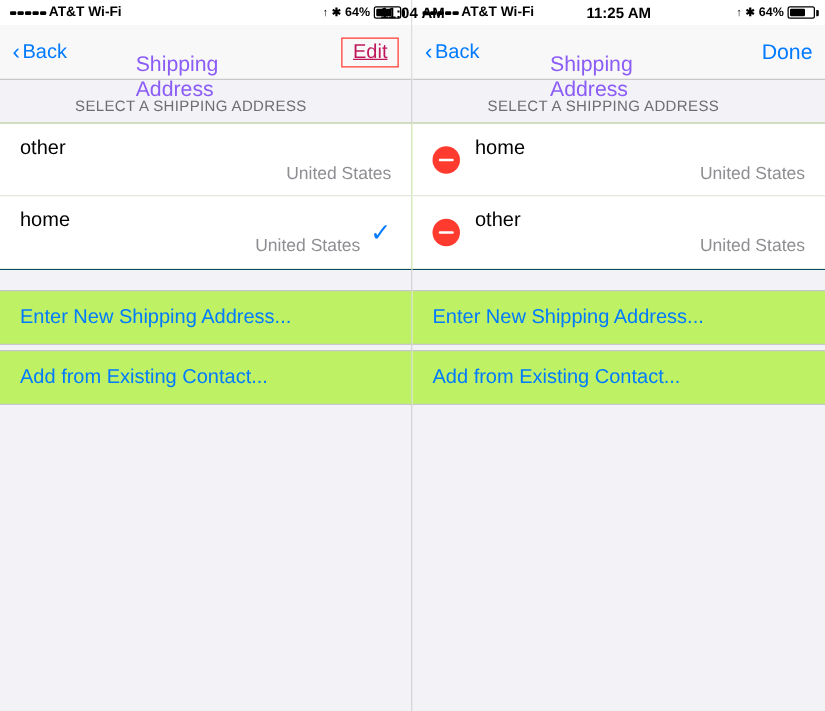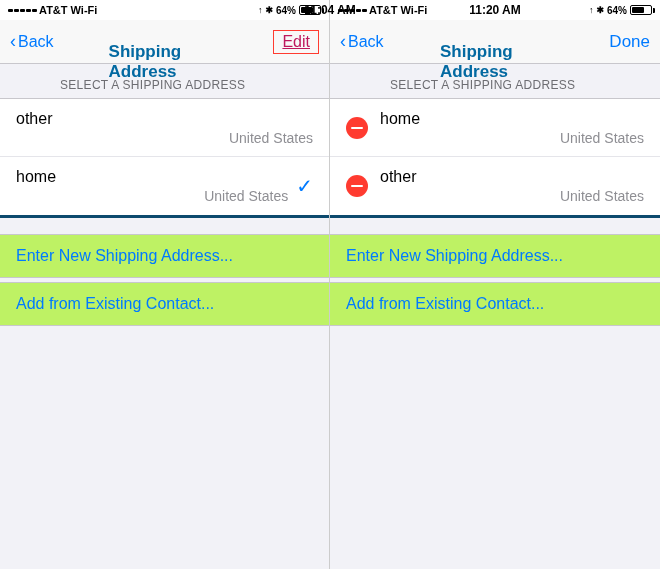--- a/index.html
+++ b/index.html
@@ -49,21 +49,21 @@
       height: 44px;
       display: flex;
       align-items: center;
       justify-content: space-between;
       padding: 0 10px;
     }
     .nav-back {
       display: flex; align-items: center; gap: 2px; color: #007aff; font-size: 16px; cursor: pointer;
     }
     .nav-back .chevron { font-size: 18px; font-weight: 300; }
-    .nav-title { font-size: 17px; font-weight: 700; color: #0369a1; position: absolute; left: 50%; transform: translateX(-50%); }
+    .nav-title { font-size: 17px; font-weight: 400; color: #8b5cf6; position: absolute; left: 50%; transform: translateX(-50%); }
     .nav-title-wrap { position: relative; width: 100%; display: flex; justify-content: center; }
     .nav-action { font-size: 16px; color: #007aff; cursor: pointer; }
     .nav-action.edit-btn {
       border: 1.5px solid #ff3b30;
       color: #be185d;
       padding: 2px 8px;
       border-radius: 0;
       text-decoration: underline;
     }
     .nav-right { font-size: 17px; color: #007aff; }
@@ -75,21 +75,21 @@
       color: #6d6d72;
       letter-spacing: 0.3px;
       text-transform: uppercase;
       margin-left: 44px;
     }
 
     
     .address-list {
       background: #bef264;
       border-top: 1px solid #c8c7cc;
-      border-bottom: 3px solid #0c4a6e;
+      border-bottom: 1px solid #0c4a6e;
     }
 
     .address-item {
       display: flex;
       align-items: center;
       padding: 10px 16px;
       border-bottom: 1px solid #e5e5ea;
       background: #fff;
       min-height: 58px;
     }
@@ -205,21 +205,21 @@
     <div class="status-left">
       <div class="signal-dots">
         <div class="signal-dot" style="height:3px"></div>
         <div class="signal-dot" style="height:3px"></div>
         <div class="signal-dot" style="height:3px"></div>
         <div class="signal-dot" style="height:3px"></div>
         <div class="signal-dot" style="height:3px"></div>
       </div>
       <span>AT&amp;T Wi-Fi</span>
     </div>
-    <span style="position:absolute;left:75%;transform:translateX(-50%);font-size:12px;font-weight:600;">11:20 AM</span>
+    <span style="position:absolute;left:75%;transform:translateX(-50%);font-size:12px;font-weight:600;">11:25 AM</span>
     <div class="status-right">
       <span style="font-size:9px;">↑</span>
       <span style="font-size:9px;">✱</span>
       <span>64%</span>
       <div class="battery-icon">
         <div class="battery-fill"></div>
       </div>
     </div>
   </div>
 

